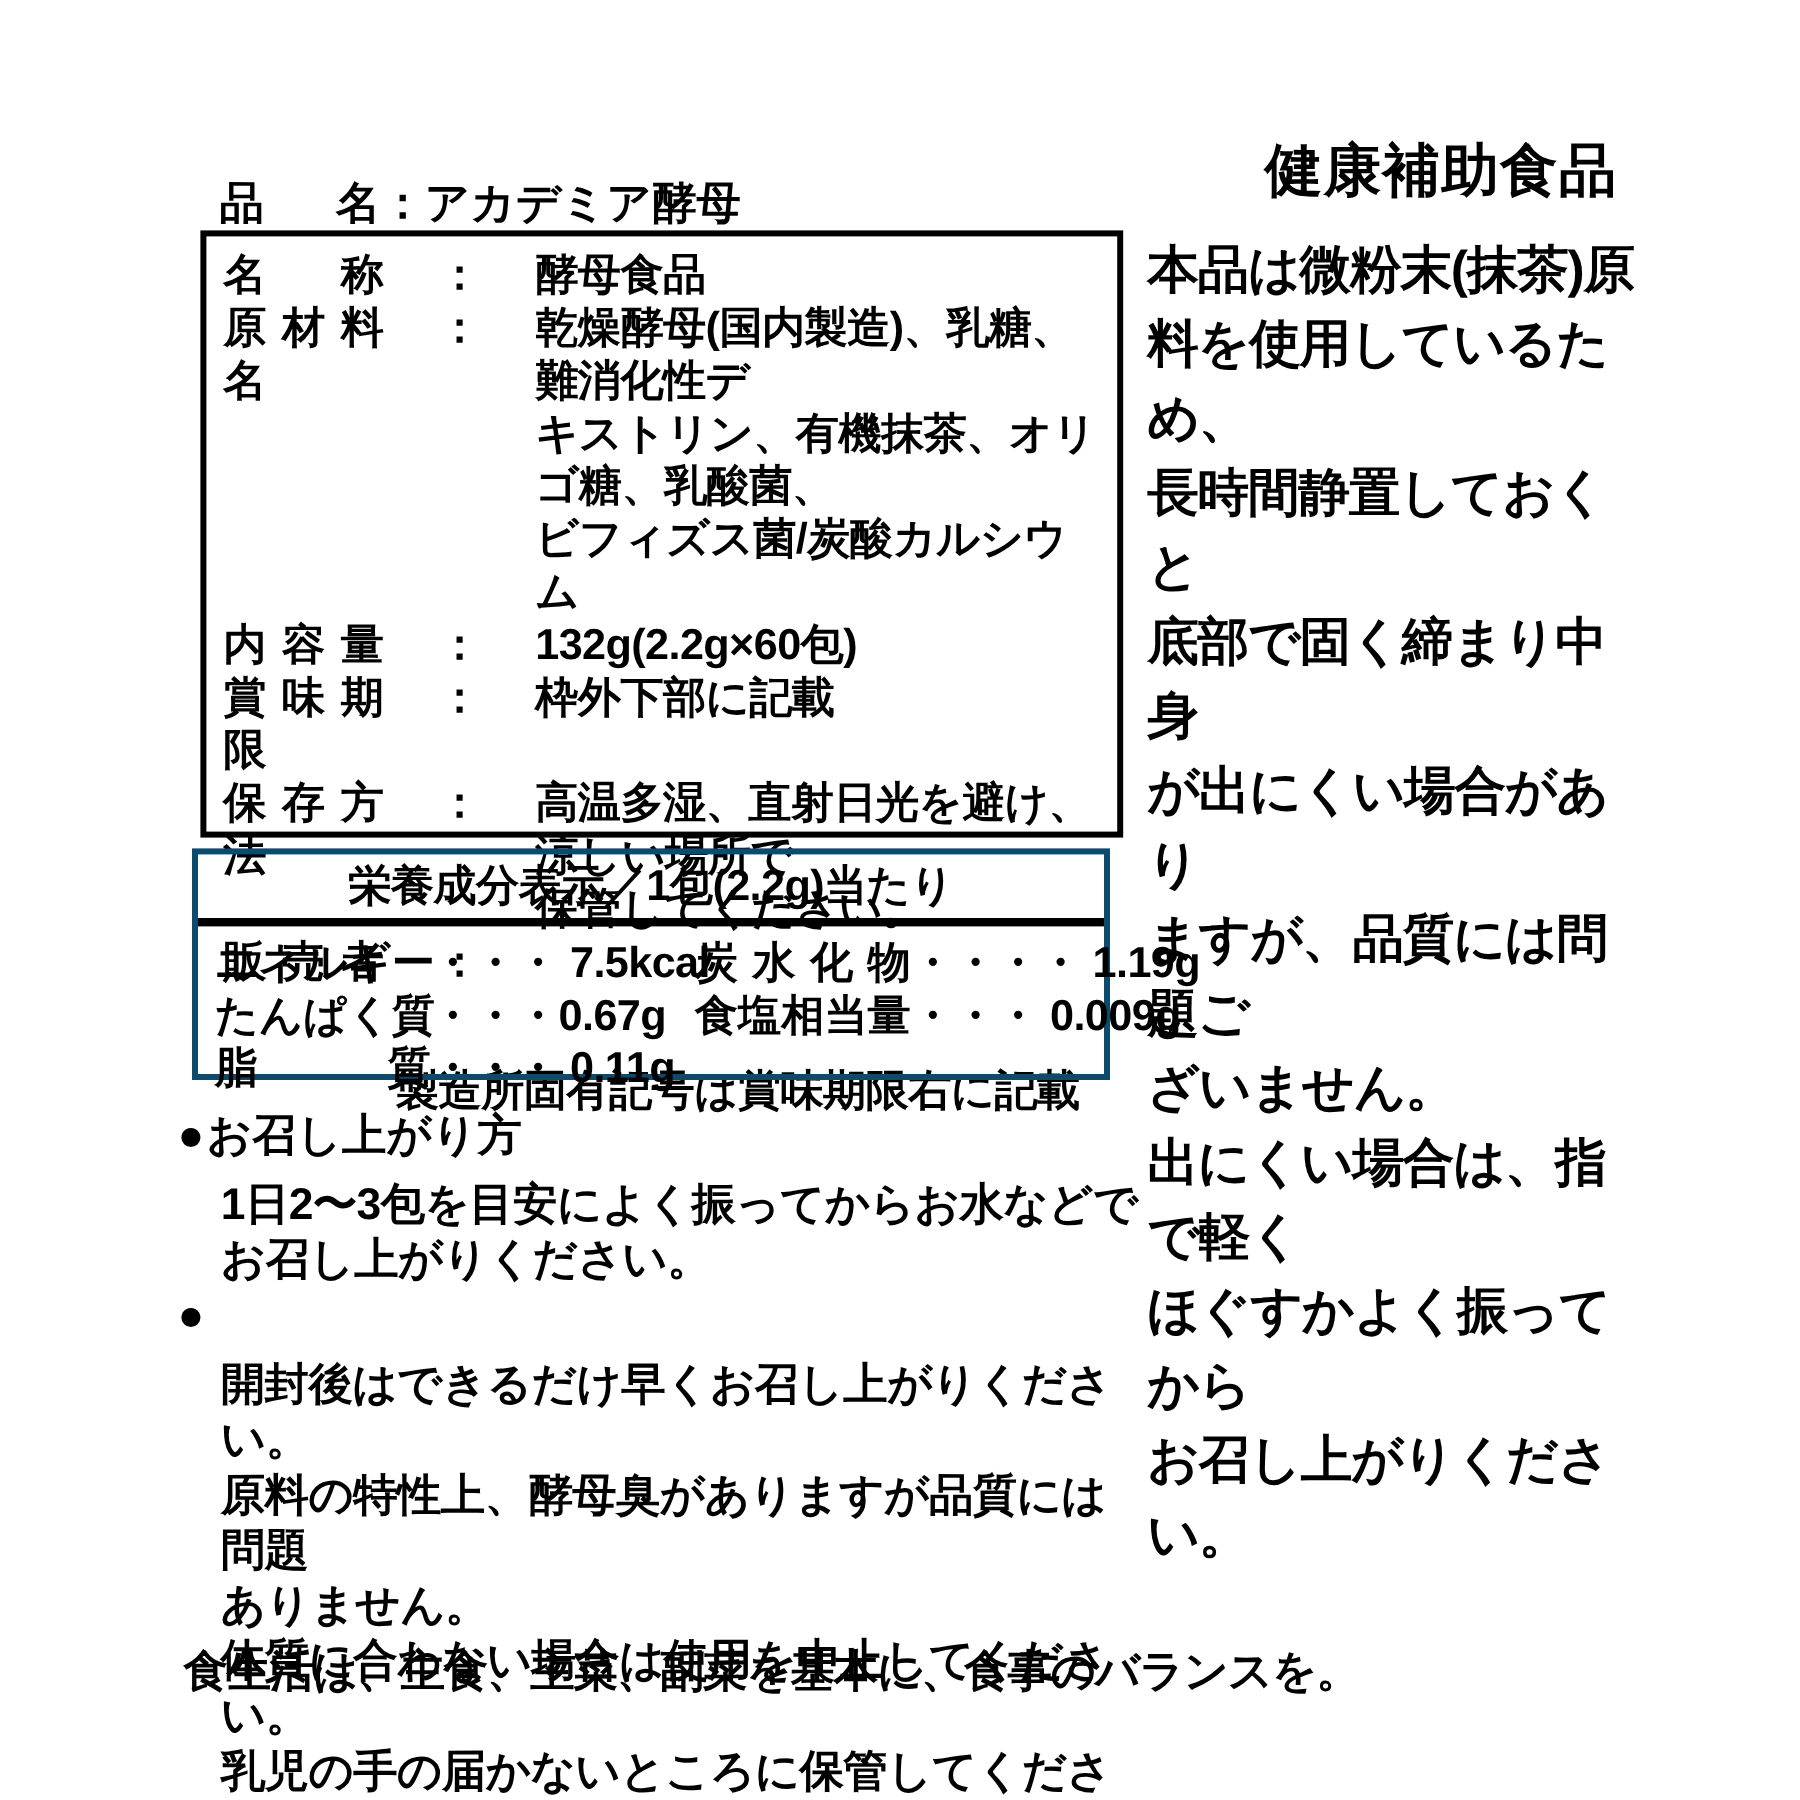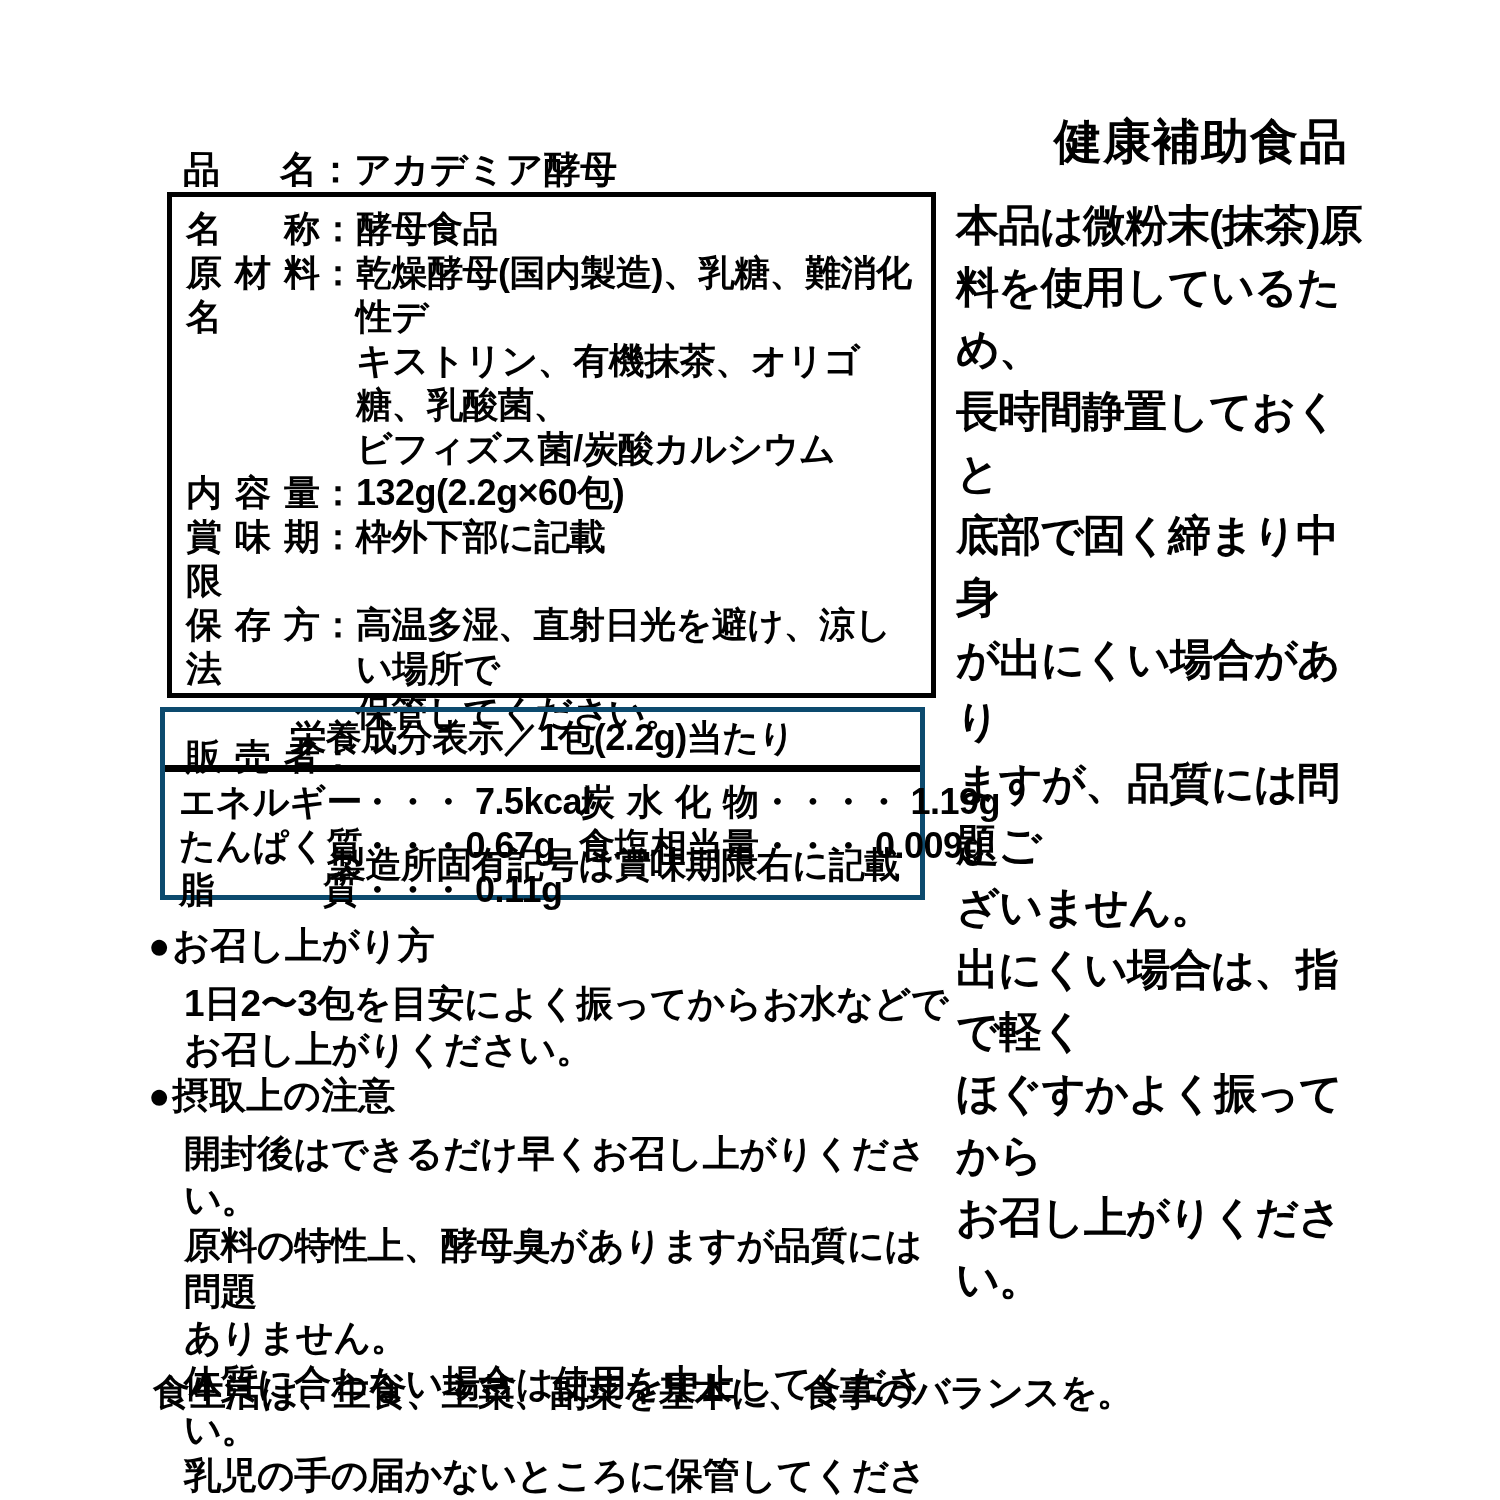--- a/index.html
+++ b/index.html
@@ -19,21 +19,21 @@
   .w134{width:134px;}
   .w180{width:180px;}
   .colon{display:inline-block;}
 
   
   #spec-box{
     left:167px;top:192px;width:739px;height:486px;
     border:5px solid #000;padding:10px 6px 0 14px;
     font-size:36px;line-height:44px;
   }
-  .srow{display:flex;align-items:flex-start;}
+  .srow{display:flex;align-items:flex-start;gap:45px;}
   .srow .val{flex:1;white-space:pre-line;letter-spacing:-0.5px;}
   #spec-note{margin-left:144px;margin-top:64px;letter-spacing:-0.5px;}
 
   
   #nutrition-box{
     left:160px;top:707px;width:755px;height:183px;
     border:5px solid #0c4a6e;font-size:36px;
   }
   #nutrition-title{
     text-align:center;line-height:52px;height:53px;
@@ -137,21 +137,20 @@
     <div class="sec-heading">
       <span class="bullet">●</span>
         <span>お召し上がり方</span>
     </div>
     <div class="sec-body">1日2〜3包を目安によく振ってからお水などで
 お召し上がりください。</div>
   </div>
   <div class="section">
     <div class="sec-heading">
       <span class="bullet">●</span>
-        <span>摂取上の注意</span>
     </div>
     <div class="sec-body">開封後はできるだけ早くお召し上がりください。
 原料の特性上、酵母臭がありますが品質には問題
 ありません。
 体質に合わない場合は使用を中止してください。
 乳児の手の届かないところに保管してください。</div>
   </div>
 </div>
 
 <div class="abs" id="footer-line">食生活は、主食、主菜、副菜を基本に、食事のバランスを。</div>

